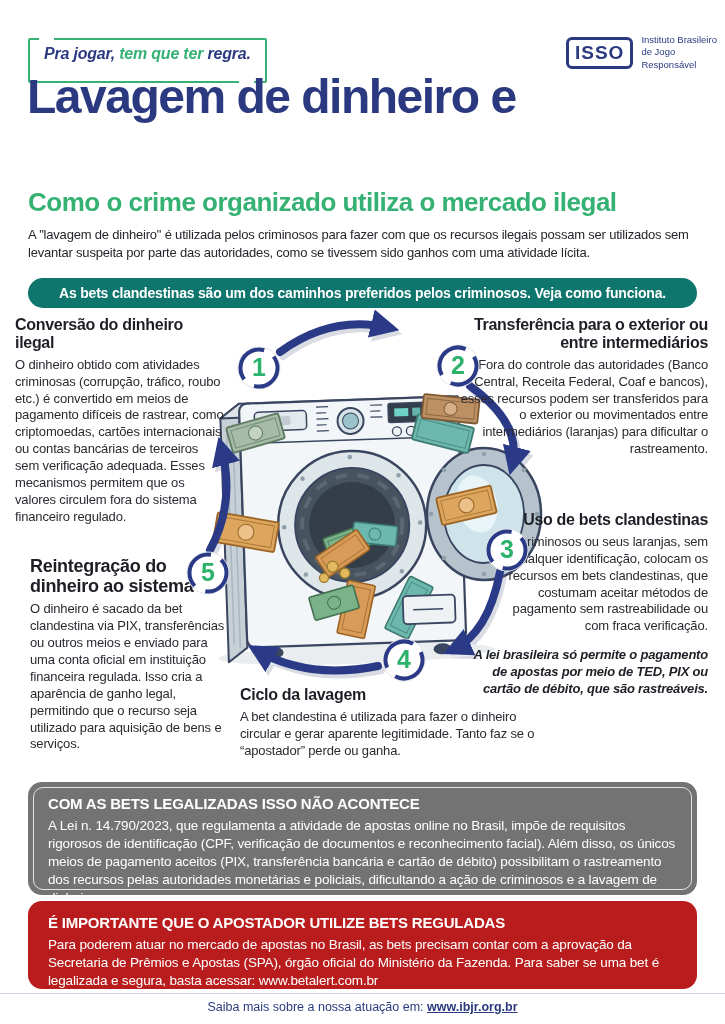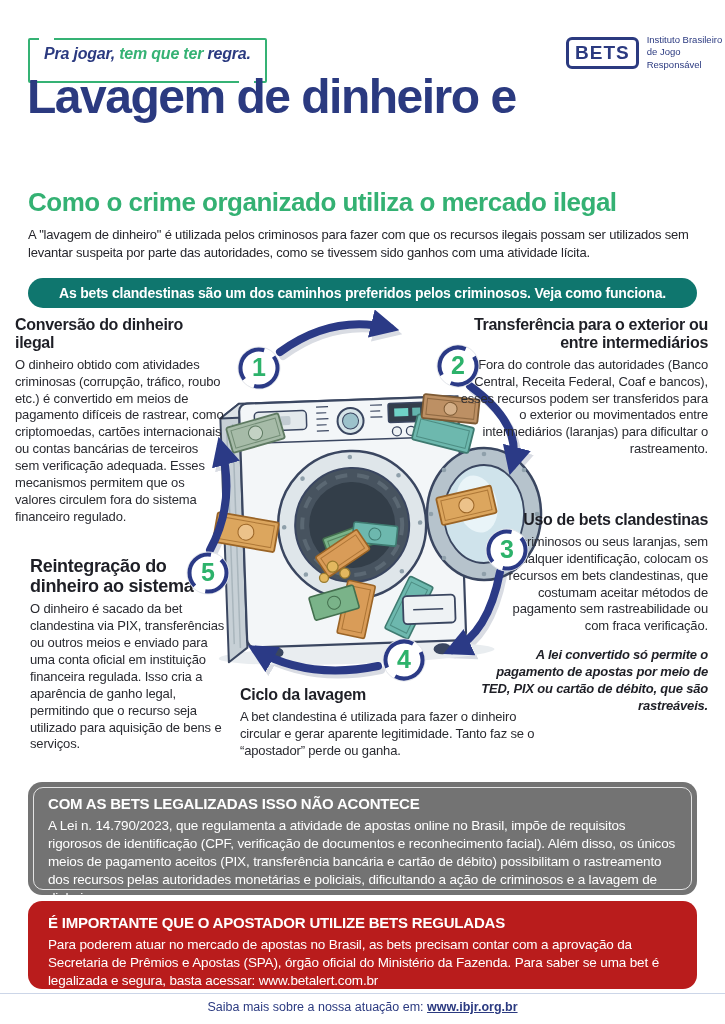--- a/index.html
+++ b/index.html
@@ -93,21 +93,21 @@
   .footer a { color:#2b3a80; font-weight:bold; text-decoration:underline; }
 </style>
 </head>
 <body>
 
 <div class="page">
 
   <div class="slogan"><span class="navy">Pra jogar,</span><span class="grn"> tem que ter </span><span class="navy">regra.</span></div>
 
   <div class="logo">
-    <div class="logo-box">BETS</div>
+    <div class="logo-box">ISSO</div>
     <div class="logo-caption">
       <div>Instituto Brasileiro</div>
       <div>de Jogo Responsável</div>
     </div>
   </div>
 
   <h1 class="title">
     <span>Lavagem de dinheiro e</span><br>
   </h1>
   <h2 class="subtitle">Como o crime organizado utiliza o mercado ilegal</h2>
@@ -318,21 +318,21 @@
   </div>
   <div class="step s4">
     <h3>Ciclo da lavagem</h3>
     <p>A bet clandestina é utilizada para fazer o dinheiro circular e gerar aparente legitimidade. Tanto faz se o “apostador” perde ou ganha.</p>
   </div>
   <div class="step s5">
     <h3>Reintegração do dinheiro ao sistema</h3>
     <p>O dinheiro é sacado da bet clandestina via PIX, transferências ou outros meios e enviado para uma conta oficial em instituição financeira regulada. Isso cria a aparência de ganho legal, permitindo que o recurso seja utilizado para aquisição de bens e serviços.</p>
   </div>
 
-  <p class="law-note">A lei convertido só permite o pagamento de apostas por meio de TED, PIX ou cartão de débito, que são rastreáveis.</p>
+  <p class="law-note">A lei brasileira só permite o pagamento de apostas por meio de TED, PIX ou cartão de débito, que são rastreáveis.</p>
 
   <div class="info-box box1">
     <h4>COM AS BETS LEGALIZADAS ISSO NÃO ACONTECE</h4>
     <p>A Lei n. 14.790/2023, que regulamenta a atividade de apostas online no Brasil, impõe de requisitos rigorosos de identificação (CPF, verificação de documentos e reconhecimento facial). Além disso, os únicos meios de pagamento aceitos (PIX, transferência bancária e cartão de débito) possibilitam o rastreamento dos recursos pelas autoridades monetárias e policiais, dificultando a ação de criminosos e a lavagem de dinheiro.</p>
   </div>
   <div class="info-box box2">
     <h4>É IMPORTANTE QUE O APOSTADOR UTILIZE BETS REGULADAS</h4>
     <p><span>Para poderem atuar no mercado de apostas no Brasil, as bets precisam contar com a aprovação da Secretaria de Prêmios e Apostas (SPA), órgão oficial do Ministério da Fazenda. Para saber se uma bet é legalizada e segura, basta acessar:</span> <span>www.betalert.com.br</span></p>
   </div>
 

